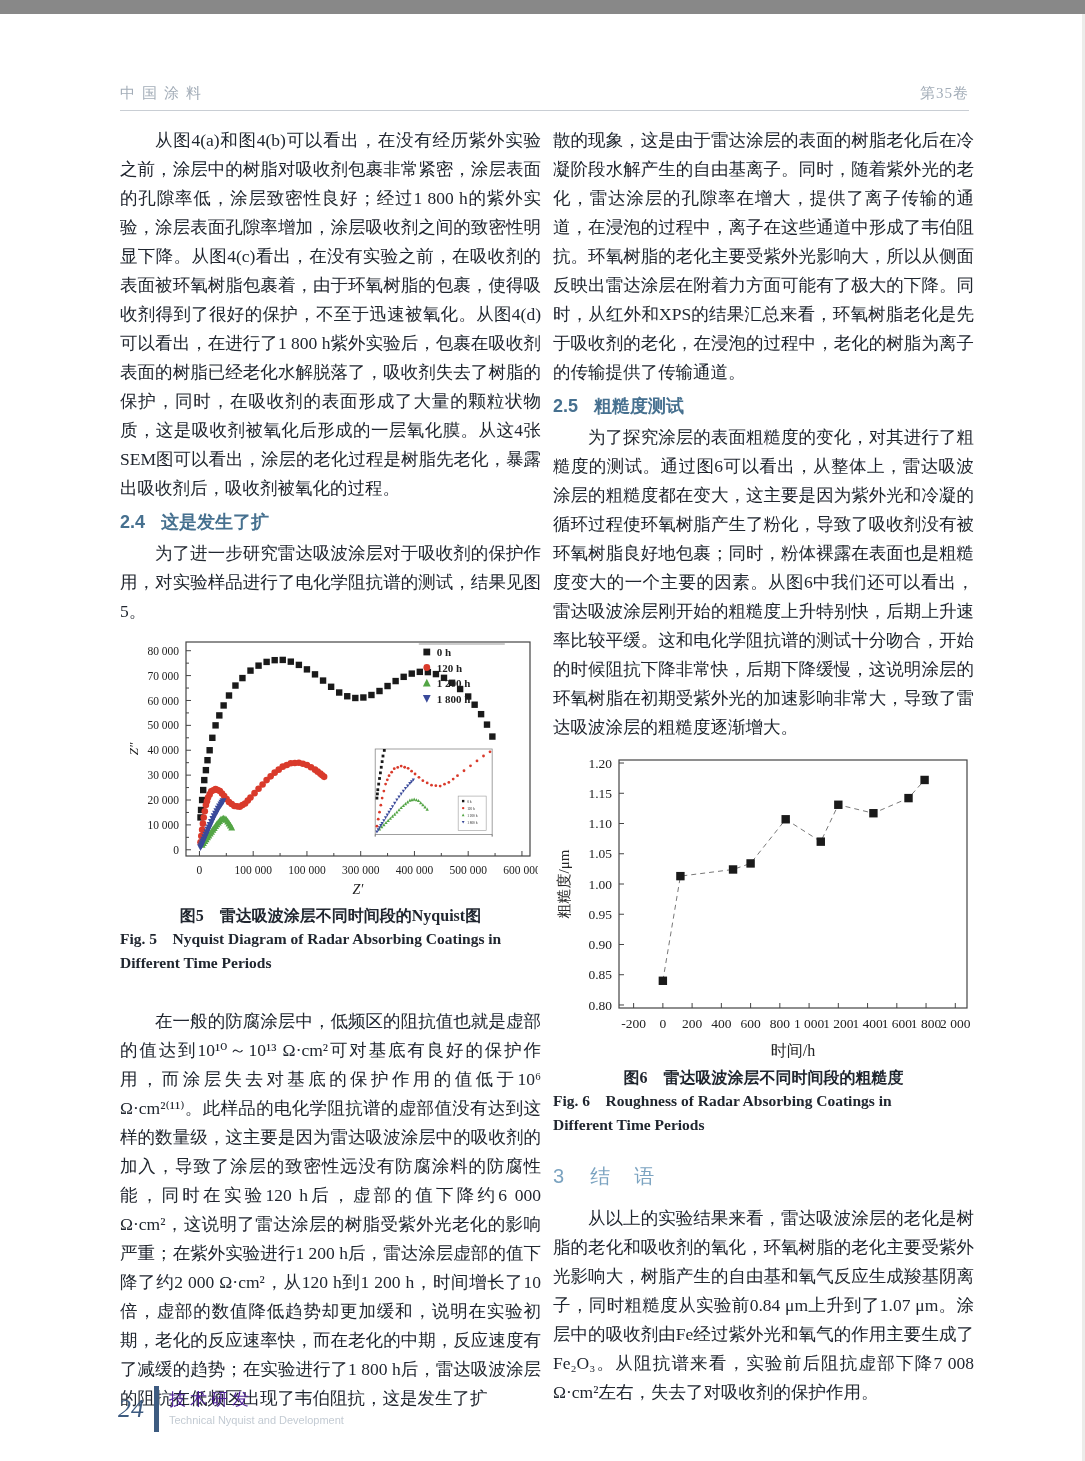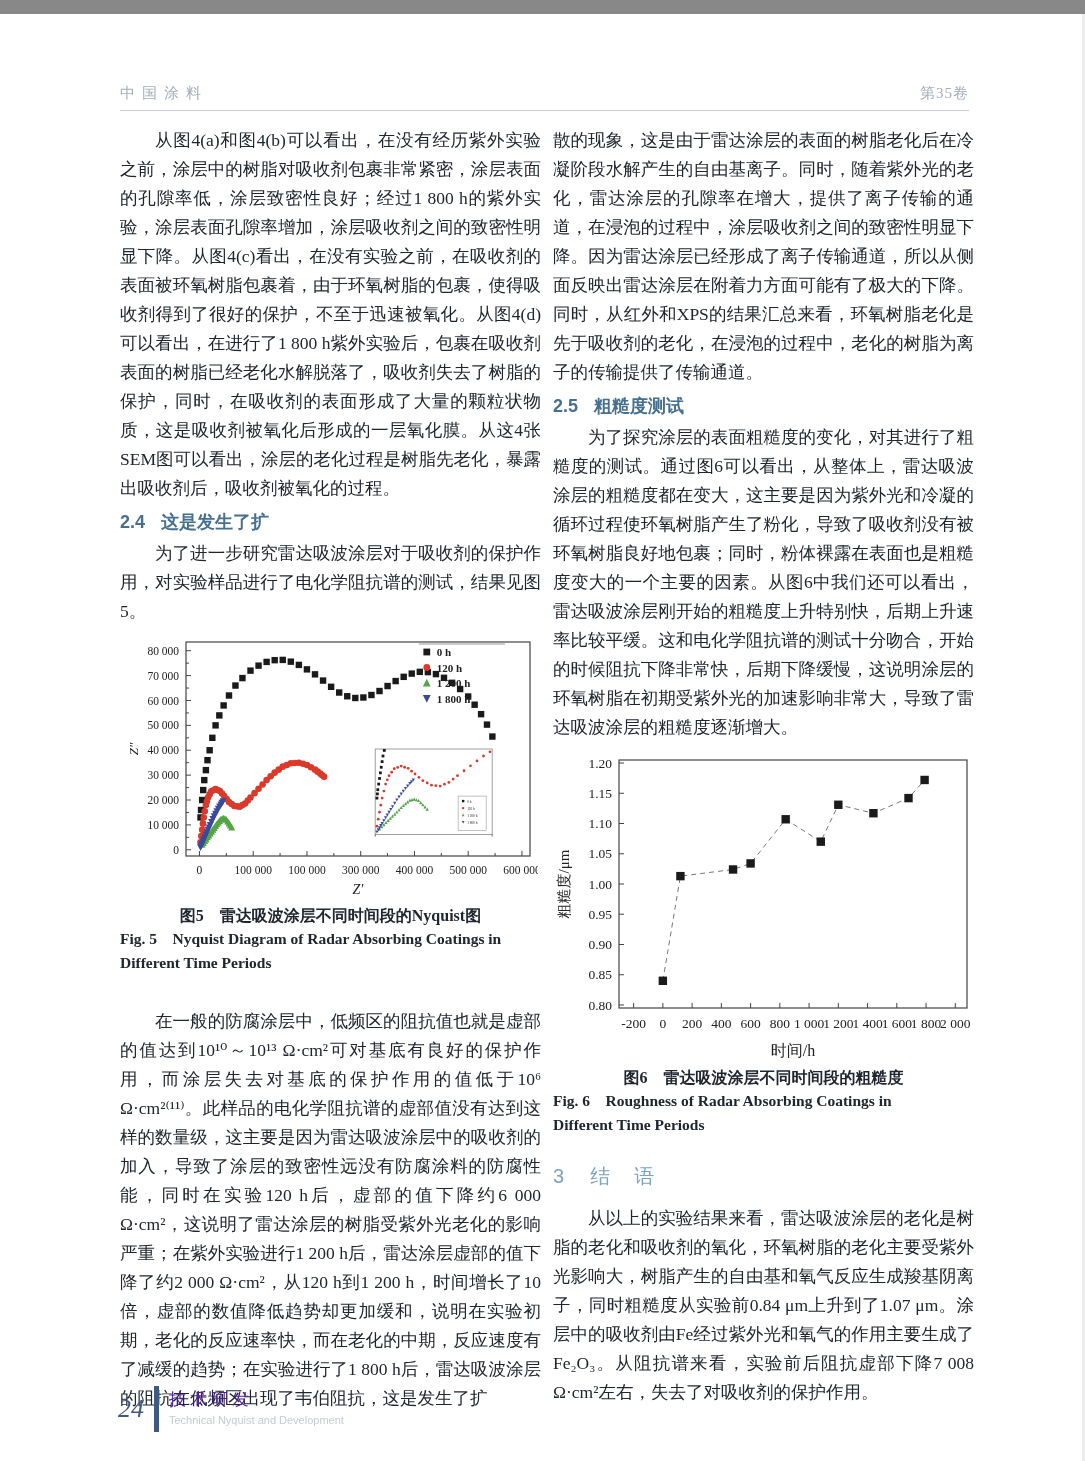--- a/index.html
+++ b/index.html
@@ -366,21 +366,21 @@
       <div class="capen">
         <span>Fig. 5　Nyquist Diagram of Radar Absorbing Coatings in</span><br>
         <span>Different Time Periods</span>
       </div>
     </div>
     <div class="gap28"></div>
     <p class="body">在一般的防腐涂层中，低频区的阻抗值也就是虚部的值达到10¹⁰～10¹³ Ω·cm²可对基底有良好的保护作用，而涂层失去对基底的保护作用的值低于10⁶ Ω·cm²⁽¹¹⁾。此样品的电化学阻抗谱的虚部值没有达到这样的数量级，这主要是因为雷达吸波涂层中的吸收剂的加入，导致了涂层的致密性远没有防腐涂料的防腐性能，同时在实验120 h后，虚部的值下降约6 000 Ω·cm²，这说明了雷达涂层的树脂受紫外光老化的影响严重；在紫外实验进行1 200 h后，雷达涂层虚部的值下降了约2 000 Ω·cm²，从120 h到1 200 h，时间增长了10倍，虚部的数值降低趋势却更加缓和，说明在实验初期，老化的反应速率快，而在老化的中期，反应速度有了减缓的趋势；在实验进行了1 800 h后，雷达吸波涂层的阻抗在低频区出现了韦伯阻抗，这是发生了扩</p>
   </div>
 
   <div class="col right">
-    <p class="body" style="text-indent:0;">散的现象，这是由于雷达涂层的表面的树脂老化后在冷凝阶段水解产生的自由基离子。同时，随着紫外光的老化，雷达涂层的孔隙率在增大，提供了离子传输的通道，在浸泡的过程中，涂层吸收剂之间的致密性明显下降。因为雷达涂层已经形成了离子传输通道，所以从侧面反映出雷达涂层在附着力方面可能有了极大的下降。同时，从红外和XPS的结果汇总来看，环氧树脂老化是先于吸收剂的老化，在浸泡的过程中，老化的树脂为离子的传输提供了传输通道。</p>
+    <p class="body" style="text-indent:0;">散的现象，这是由于雷达涂层的表面的树脂老化后在冷凝阶段水解产生的自由基离子。同时，随着紫外光的老化，雷达涂层的孔隙率在增大，提供了离子传输的通道，在浸泡的过程中，离子在这些通道中形成了韦伯阻抗。环氧树脂的老化主要受紫外光影响大，所以从侧面反映出雷达涂层在附着力方面可能有了极大的下降。同时，从红外和XPS的结果汇总来看，环氧树脂老化是先于吸收剂的老化，在浸泡的过程中，老化的树脂为离子的传输提供了传输通道。</p>
     <div class="sec">
       <span class="num">2.5</span><span>粗糙度测试</span>
     </div>
     <p class="body">为了探究涂层的表面粗糙度的变化，对其进行了粗糙度的测试。通过图6可以看出，从整体上，雷达吸波涂层的粗糙度都在变大，这主要是因为紫外光和冷凝的循环过程使环氧树脂产生了粉化，导致了吸收剂没有被环氧树脂良好地包裹；同时，粉体裸露在表面也是粗糙度变大的一个主要的因素。从图6中我们还可以看出，雷达吸波涂层刚开始的粗糙度上升特别快，后期上升速率比较平缓。这和电化学阻抗谱的测试十分吻合，开始的时候阻抗下降非常快，后期下降缓慢，这说明涂层的环氧树脂在初期受紫外光的加速影响非常大，导致了雷达吸波涂层的粗糙度逐渐增大。</p>
     <div class="fig">
       <div class="chart" id="fig6"><svg width="426" height="308" viewBox="0 0 426 308">
             <rect x="66" y="8" width="348" height="248" fill="#fff" stroke="#444" stroke-width="1.2"></rect>
             <line x1="80.6218487394958" y1="256" x2="80.6218487394958" y2="251" stroke="#444"></line>
             <text x="80.6218487394958" y="275.5" text-anchor="middle" font-size="13.5">-200</text>
             <line x1="109.8655462184874" y1="256" x2="109.8655462184874" y2="251" stroke="#444"></line>

